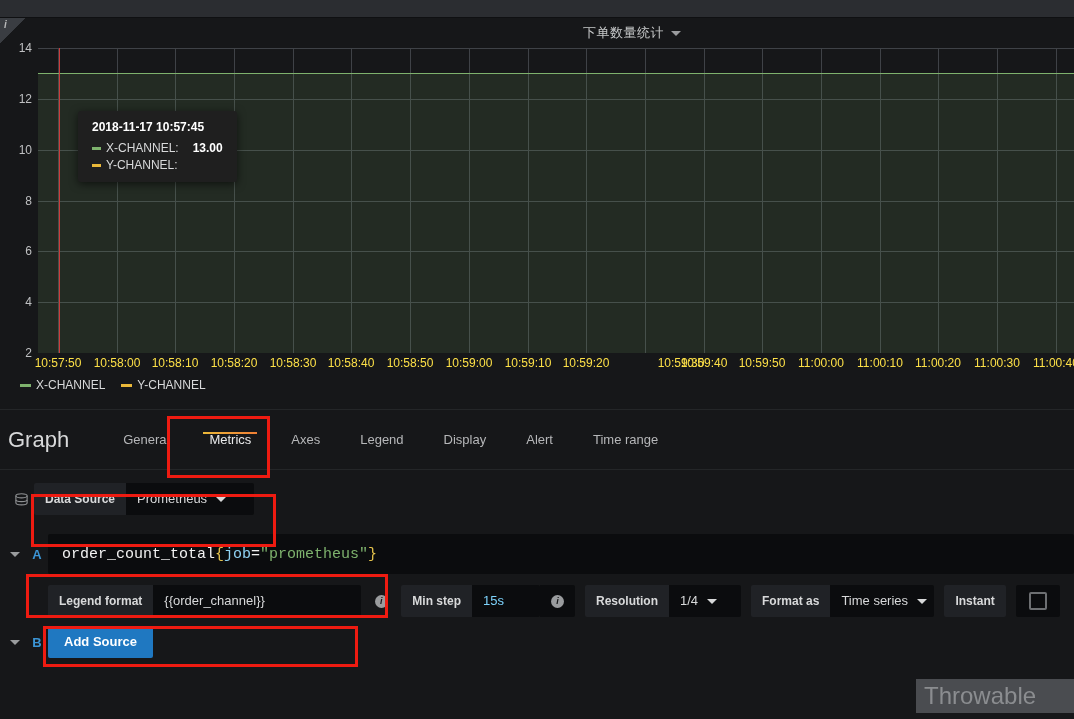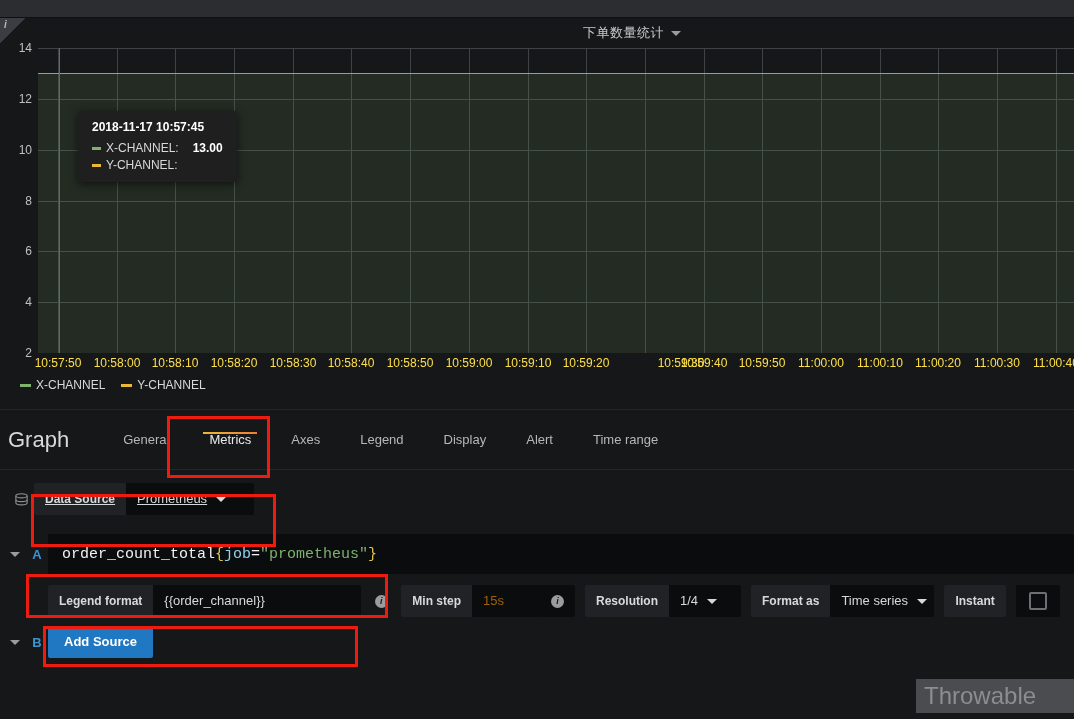--- a/index.html
+++ b/index.html
@@ -284,21 +284,21 @@
     background: #0b0c0e;
     color: #d8d9da;
     font-size: 13px;
     height: 32px;
     line-height: 32px;
     padding: 0 11px;
     border-radius: 0 2px 2px 0;
     display: flex;
     align-items: center;
   }
-  .form-input.placeholder { color: #a16207; }
+  .form-input.placeholder { color: #7dd3fc; }
 
   .info-icon {
     width: 13px; height: 13px;
     border-radius: 50%;
     background: #9a9c9e;
     color: #161719;
     font-size: 9px;
     font-weight: bold;
     display: inline-flex;
     align-items: center;
@@ -539,21 +539,21 @@
     <div class="editor-title">Graph</div>
     <div class="tab">General</div>
     <div class="tab active">Metrics</div>
     <div class="tab">Axes</div>
     <div class="tab">Legend</div>
     <div class="tab">Display</div>
     <div class="tab">Alert</div>
     <div class="tab">Time range</div>
   </div>
 
-  <div class="row" style="height:58px;text-decoration:underline;">
+  <div class="row" style="height:58px;">
     <div class="db-icon">
       <svg width="15" height="15" viewBox="0 0 16 16" fill="none" stroke="#8e9092" stroke-width="1.2">
         <ellipse cx="8" cy="4" rx="6" ry="2.2"></ellipse>
         <path d="M2 4v4c0 1.2 2.7 2.2 6 2.2s6-1 6-2.2V4"></path>
         <path d="M2 8.5v3c0 1.2 2.7 2.2 6 2.2s6-1 6-2.2v-3"></path>
       </svg>
     </div>
     <div class="form-label">Data Source</div>
     <div class="form-select">
       <span>Prometheus</span>

